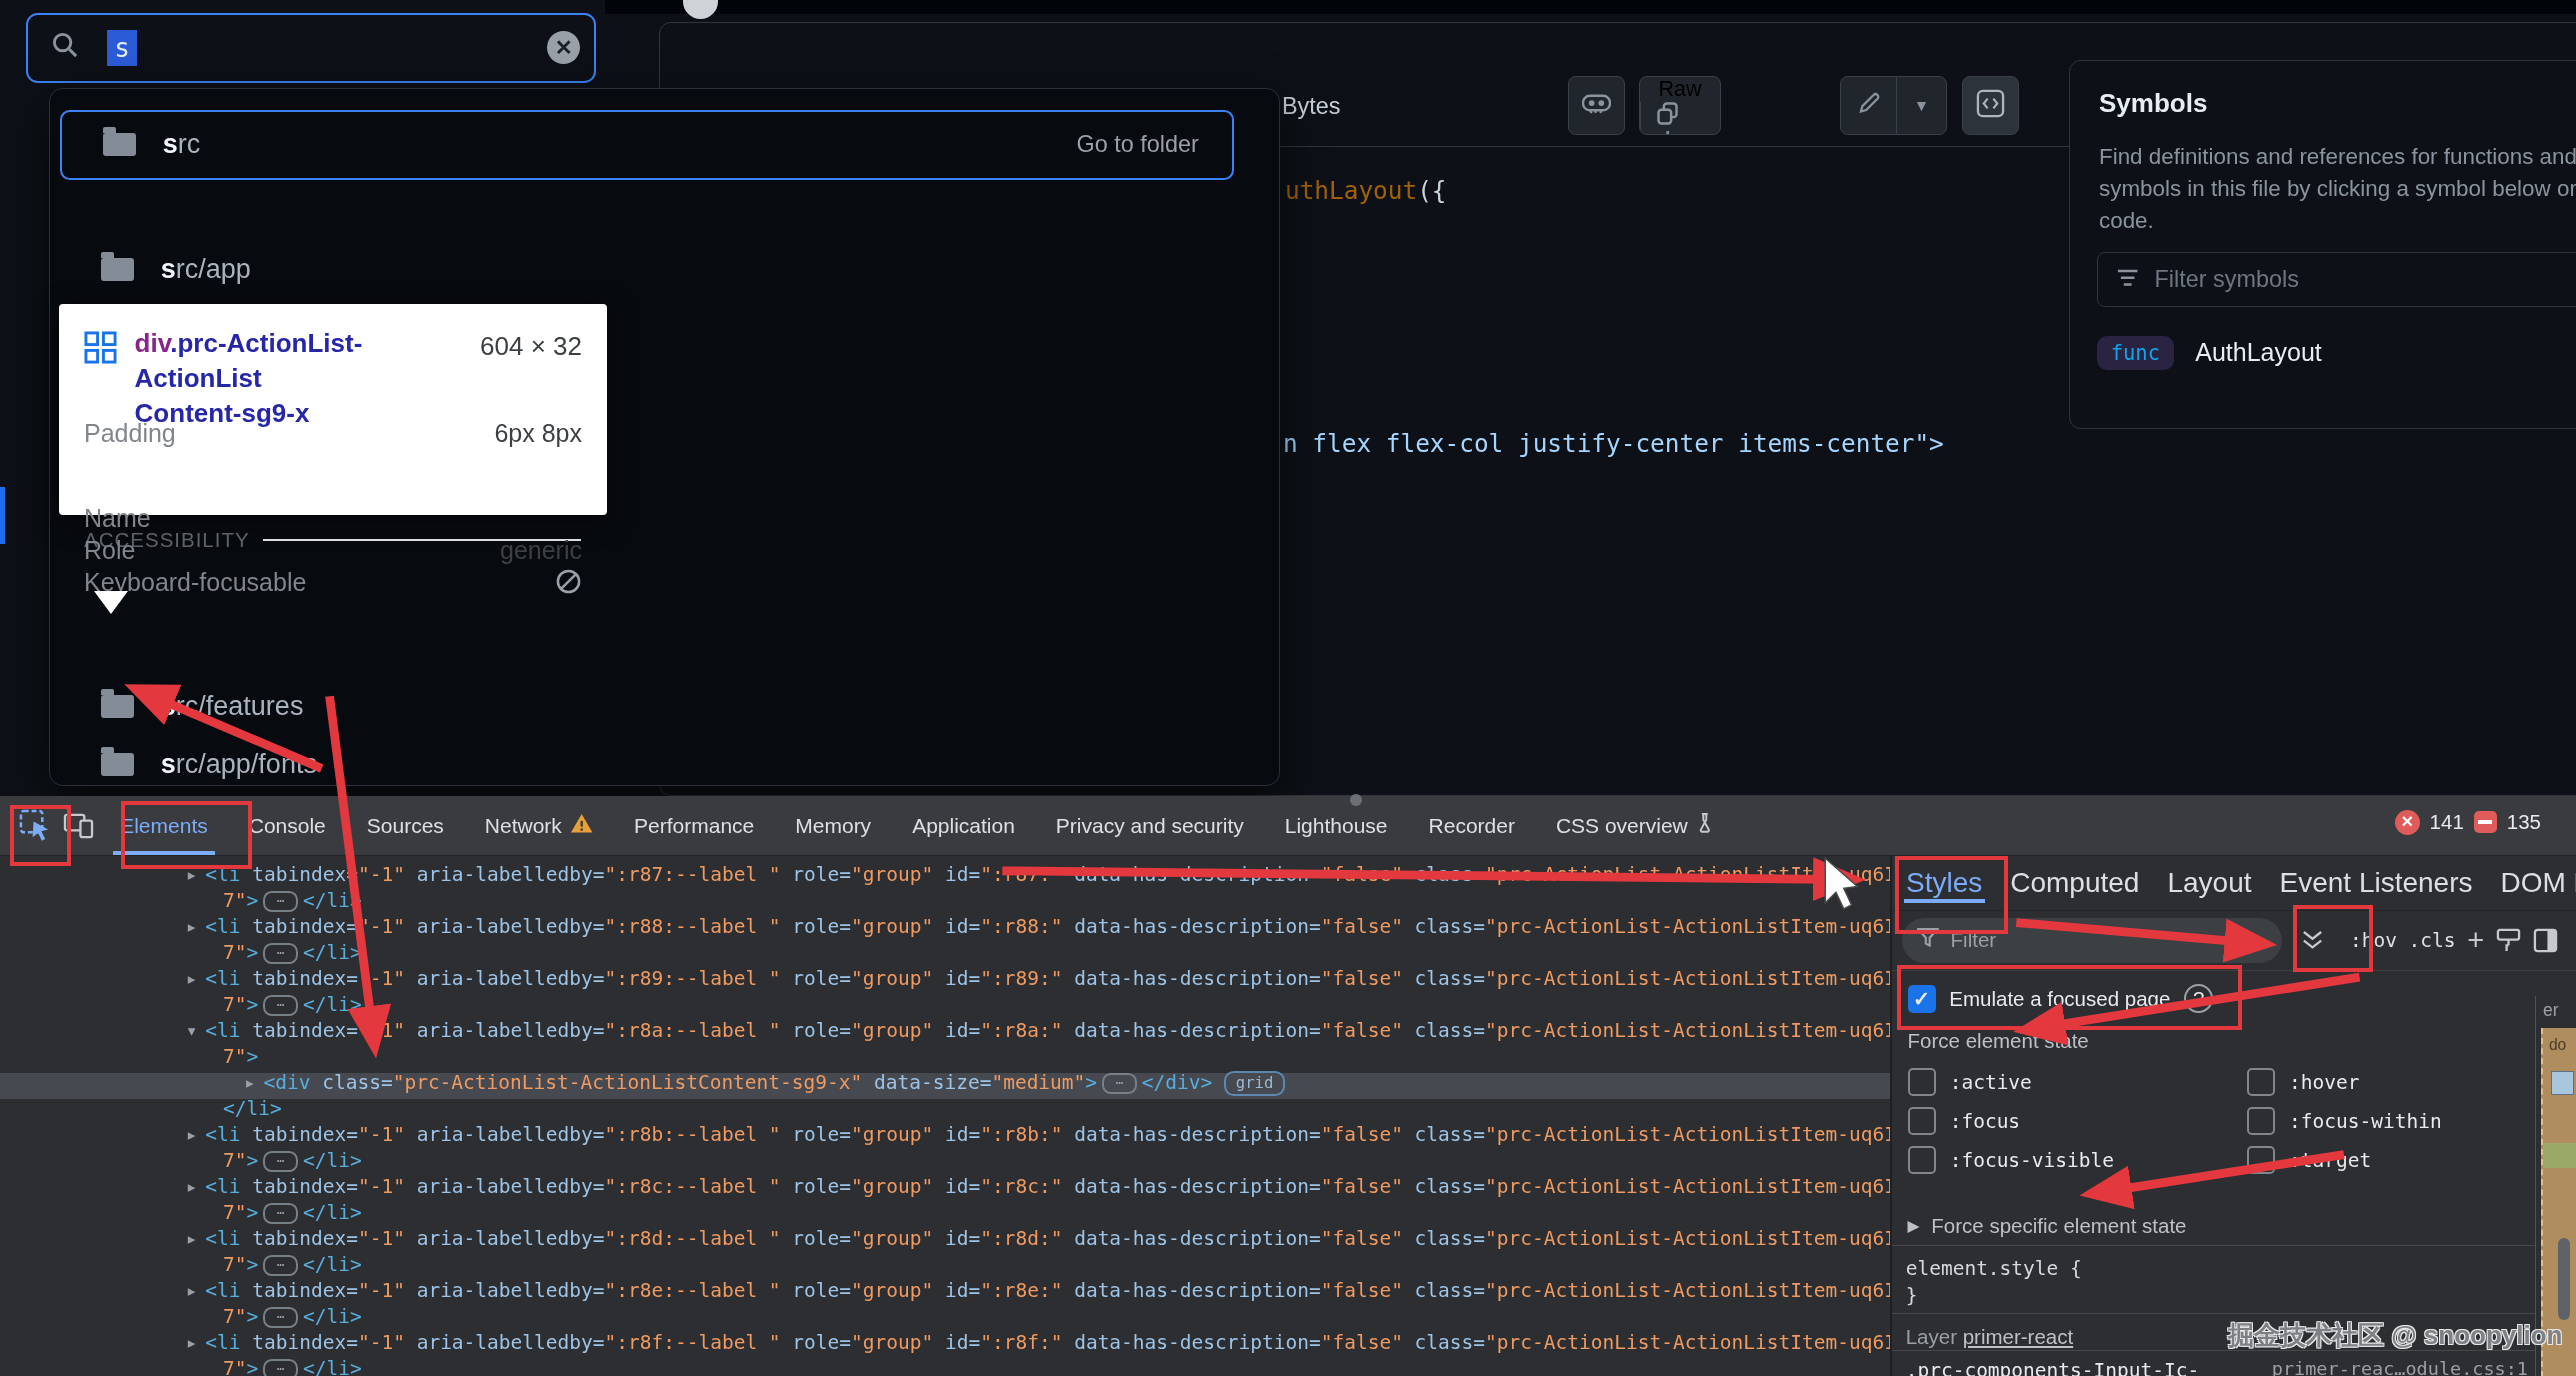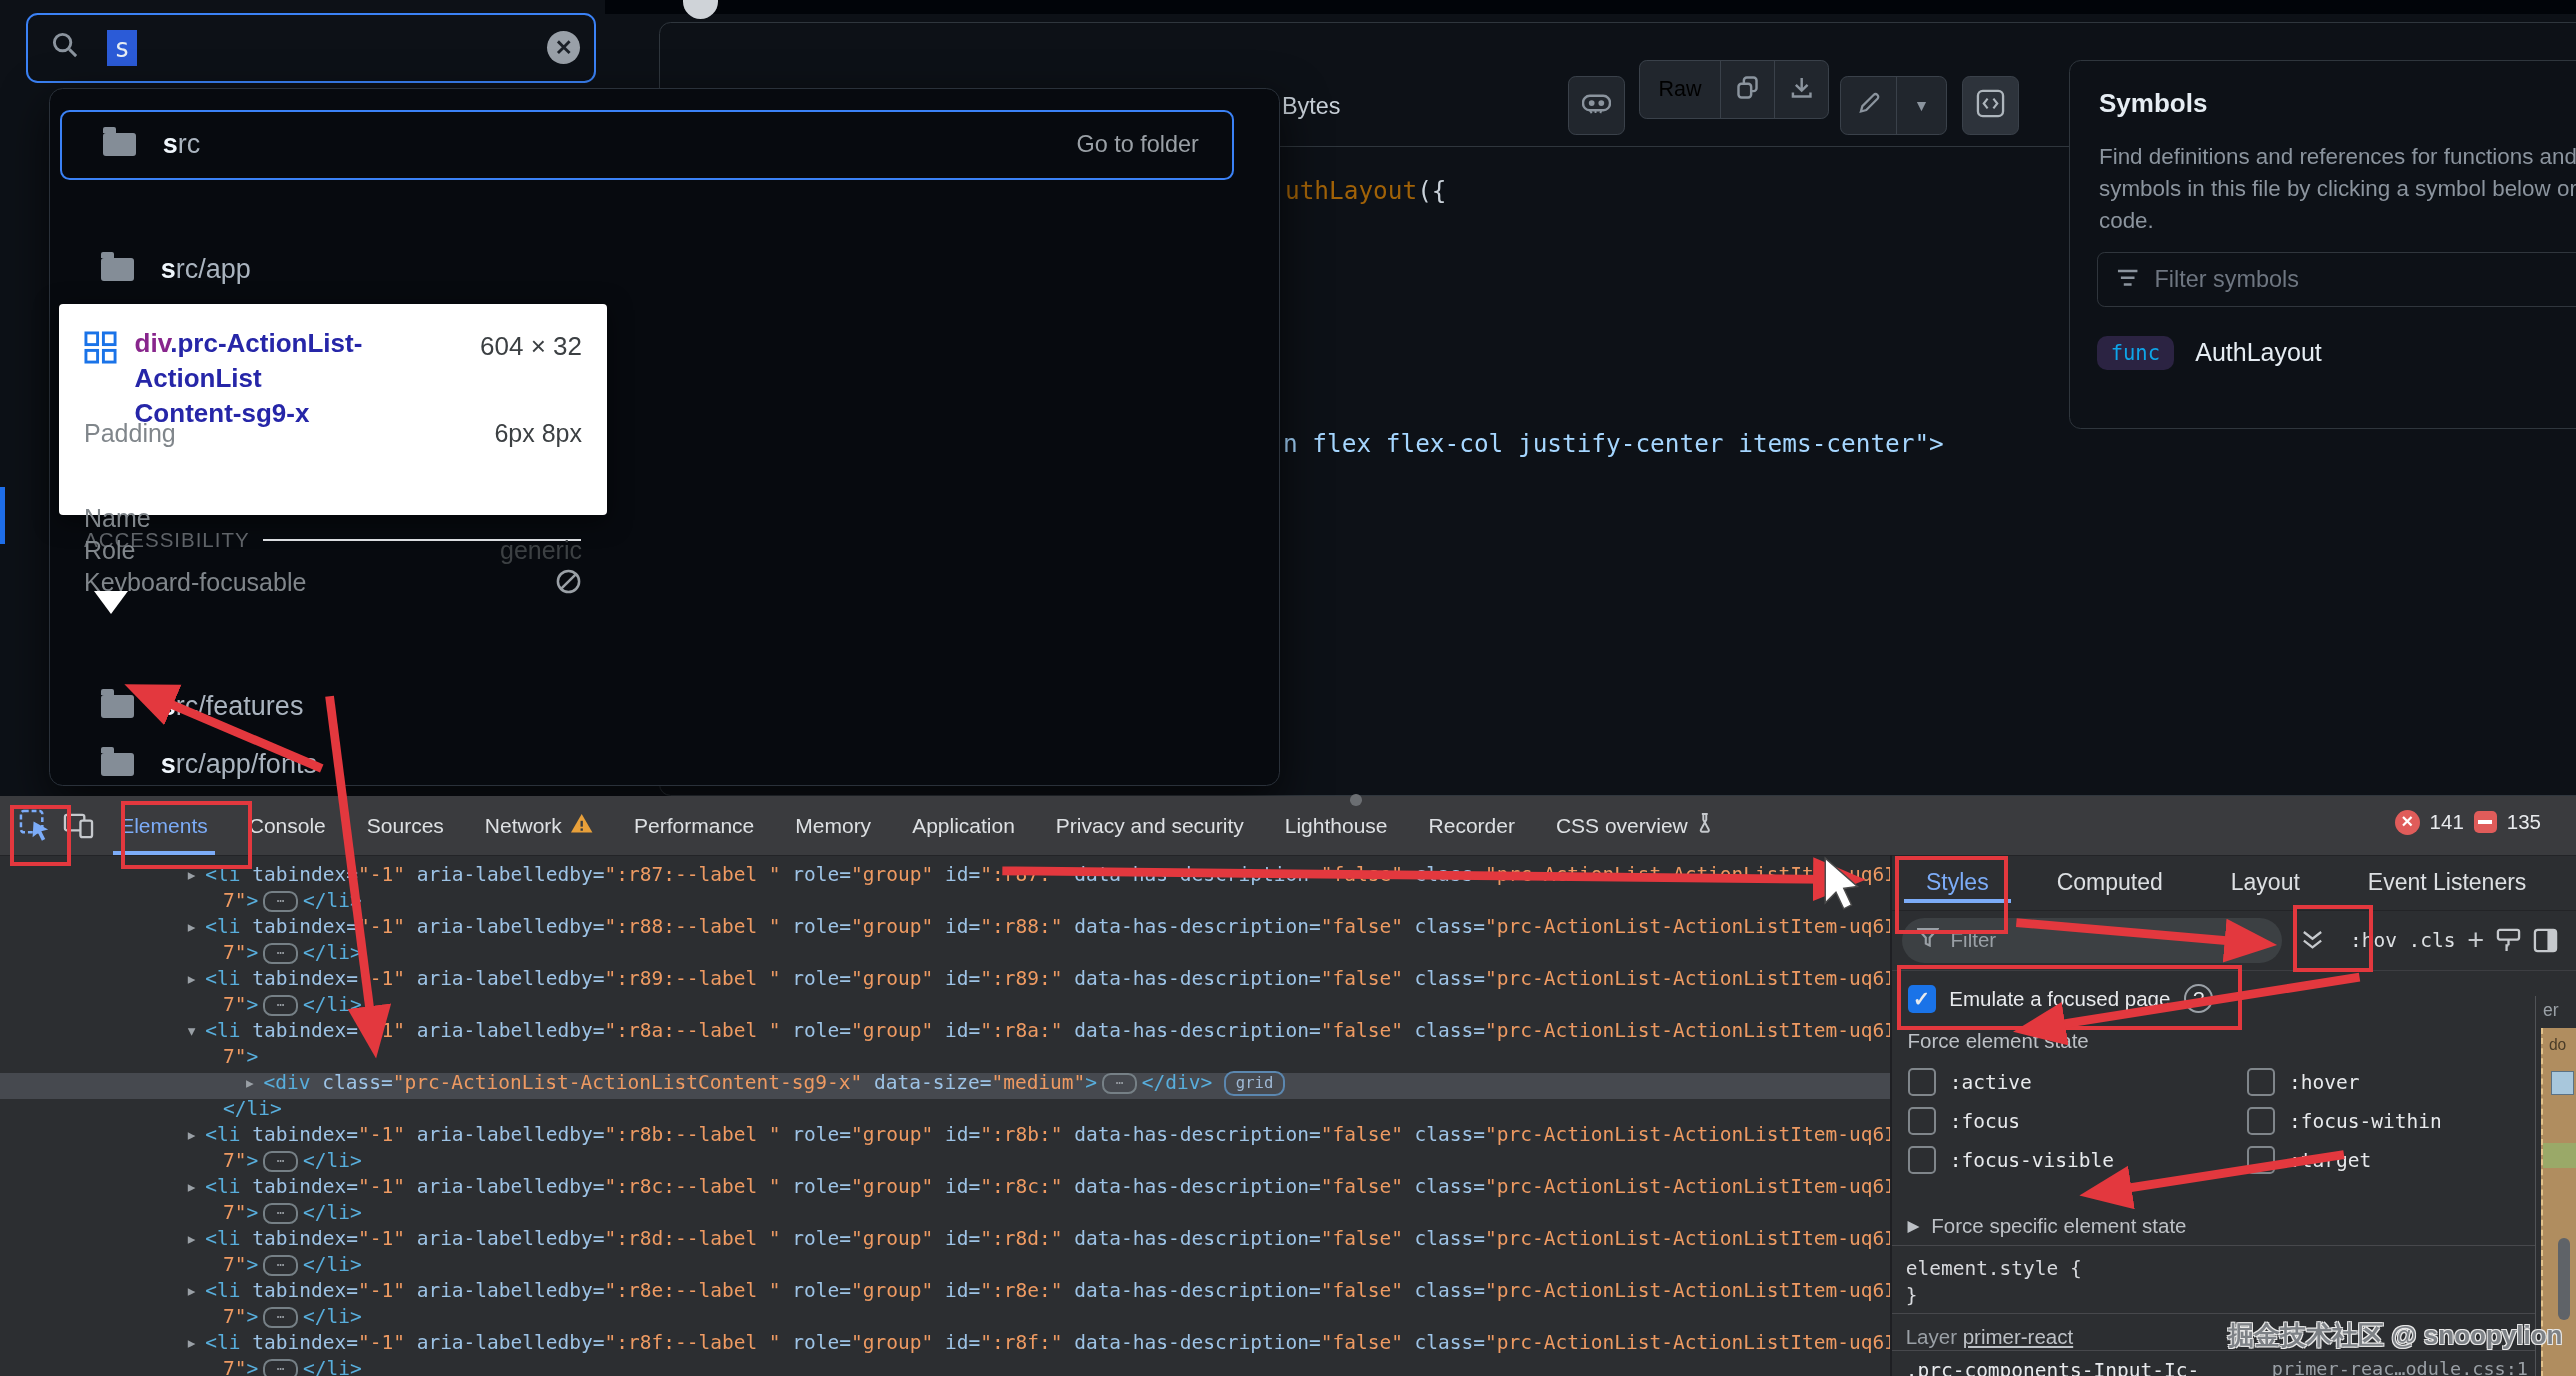--- a/index.html
+++ b/index.html
@@ -85,21 +85,21 @@
   .i0{padding-left:9.8px;} .i1{padding-left:47px;} .i2{padding-left:68px;}
   .tag{color:#58aedc;} .attr{color:#9dc3e6;} .val{color:#ee9a62;} .arr{color:#9aa0a6;display:inline-block;width:19.5px;}
   .ell{display:inline-flex;align-items:center;justify-content:center;width:31px;height:16.6px;border:2px solid #768086;
        border-radius:8.8px;color:#9aa0a6;font-size:12.7px;line-height:1;vertical-align:middle;margin:0 4.9px;}
   .gridbadge{display:inline-block;margin-left:11.7px;padding:0 9.8px;border:2px solid #5b87b0;border-radius:9.8px;
              color:#9fb9d5;font-size:15.6px;line-height:21.5px;vertical-align:middle;}
   #dt-divider{left:1890px;top:59px;width:2px;height:523px;background:#1e1f23;}
   
   #sidebar{left:1892px;top:59px;width:684px;height:523px;}
   #sb-tabs{left:0;top:0;width:684px;height:55px;display:flex;align-items:center;border-bottom:1px solid #232427;}
-  .sb-tab{font-size:23px;color:#dde0e3;padding:0 34px;flex:none;position:relative;height:41px;display:flex;align-items:center;}
+  .sb-tab{font-size:28px;color:#dde0e3;padding:0 14px;flex:none;position:relative;height:41px;display:flex;align-items:center;}
   .sb-tab.sel{color:#7cacf8;} .sb-tab.sel:after{content:"";position:absolute;left:11.7px;right:11.7px;bottom:0;height:3.9px;background:#7cacf8;}
   #sb-toolbar{left:0;top:55px;width:684px;height:60px;display:flex;align-items:center;gap:11.7px;border-bottom:1px solid #3d3e42;}
   #sb-filter{margin-left:9.8px;width:349px;height:45px;background:#3c4043;border-radius:23.4px;display:flex;
              align-items:center;padding:0 15.6px;gap:11.7px;color:#9aa0a6;font-size:20.5px;flex:none;}
   .sb-txtbtn{font-size:19.5px;color:#dde0e3;font-family:"DejaVu Sans Mono",monospace;flex:none;}
   .sb-ic{color:#c6c9cd;flex:none;display:flex;align-items:center;justify-content:center;}
   #sb-emulate{left:15.6px;top:129px;display:flex;align-items:center;gap:13.7px;}
   #emu-box{width:28px;height:28px;background:#1a73e8;border-radius:4.9px;color:#fff;font-size:20.5px;display:flex;
            align-items:center;justify-content:center;font-weight:bold;}
   #sb-emulate span{font-size:20.5px;color:#e8eaed;}
@@ -145,21 +145,21 @@
   <div class="abs ghbtn" style="left:1568px;top:76px;width:55px;height:57px;">
     <span>
       <svg width="29" height="25" viewBox="0 0 30 26">
           <rect x="1" y="5" width="28" height="15" rx="7" fill="none" stroke="#8b949e" stroke-width="2.5"></rect>
           <circle cx="10" cy="12.5" r="3" fill="#8b949e"></circle>
           <circle cx="20" cy="12.5" r="3" fill="#8b949e"></circle>
           <path d="M8 20 l2 3 M14 20 l0 3 M20 20 l-1 3" stroke="#8b949e" stroke-width="2" fill="none"></path>
         </svg>
     </span>
   </div>
-  <div class="abs ghgroup" style="left:1639px;top:60px;height:57px;">
+  <div class="abs ghgroup" style="left:1639px;top:76px;height:57px;flex-direction:column;">
     <div class="ghseg" style="width:80px;">
         <span style="font-size:21.5px;">Raw</span>
       </div>
     <div class="ghseg" style="width:53px;">
       <span><svg width="21.5" height="23.4" viewBox="0 0 22 24">
             <rect x="7" y="1.5" width="13" height="14" rx="3" fill="none" stroke="#8b949e" stroke-width="2.5"></rect>
             <rect x="1.5" y="8" width="13" height="14" rx="3" fill="#21262d" stroke="#8b949e" stroke-width="2.5"></rect>
           </svg></span>
     </div>
     <div class="ghseg" style="width:53px;">

